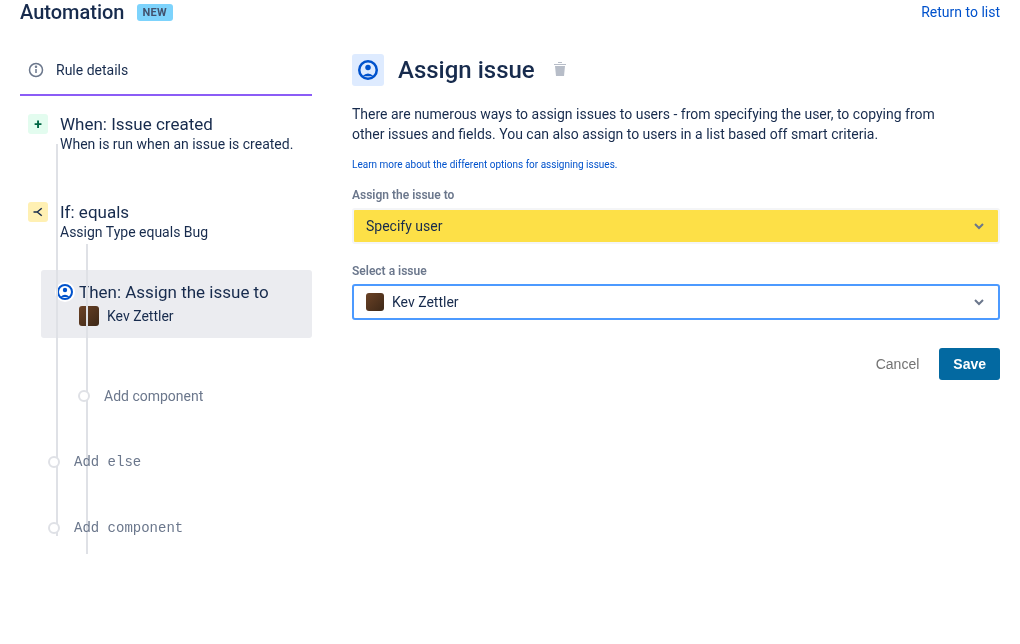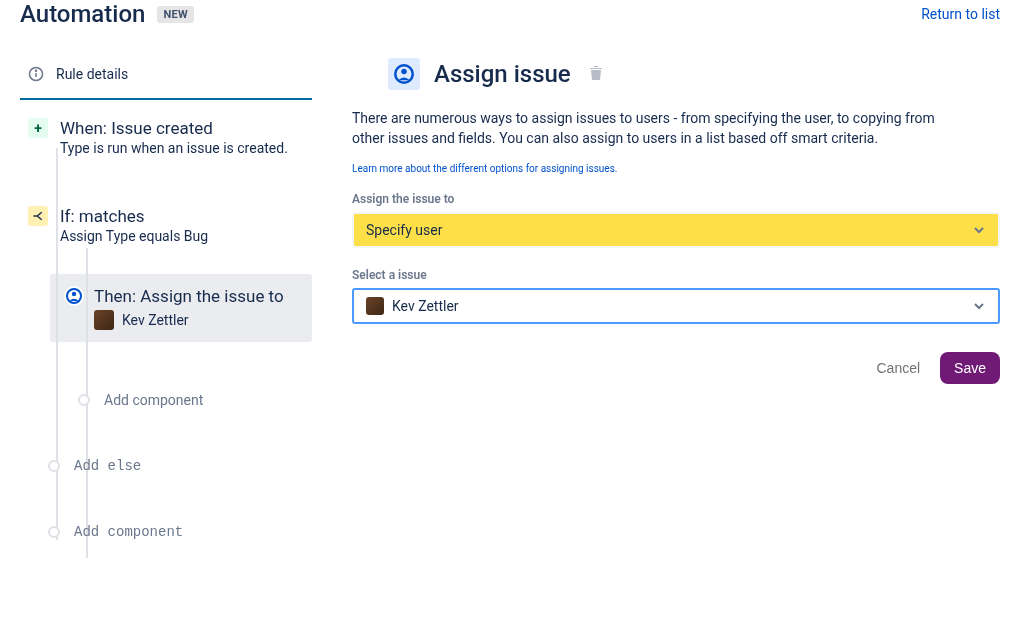--- a/index.html
+++ b/index.html
@@ -13,39 +13,39 @@
   overflow: hidden;
 }
 .container { display: flex; flex-direction: column; padding: 0 20px; }
 .header {
   display: flex;
   justify-content: space-between;
   align-items: center;
   padding-top: 0;
 }
 .header-left { display: flex; align-items: center; gap: 12px; }
-.page-title { font-size: 24px; font-weight: 500; color: #172B4D; }
+.page-title { font-size: 20px; font-weight: 500; color: #172B4D; }
 .new-badge {
-  background: #e5e5e5;
+  background: #7dd3fc;
   color: #42526E;
   font-size: 11px;
   font-weight: 700;
   padding: 2px 6px;
   border-radius: 3px;
   letter-spacing: 0.3px;
 }
 .return-link { color: #0052CC; font-size: 14px; text-decoration: none; cursor: pointer; }
 .body { display: flex; gap: 20px; padding-top: 30px; }
 .sidebar { width: 292px; flex-shrink: 0; }
 .rule-details {
   display: flex;
   align-items: center;
   gap: 12px;
   padding: 8px 6px 16px 8px;
-  border-bottom: 2px solid #0369a1;
+  border-bottom: 2px solid #8b5cf6;
   margin-bottom: 18px;
 }
 .info-icon { width: 16px; height: 16px; color: #6B778C; flex-shrink: 0; }
 .rule-details-label { font-size: 14px; color: #172B4D; }
 .tree { position: relative; }
 .tree-line {
   position: absolute;
   left: 36px;
   top: 30px;
   bottom: 0;
@@ -78,25 +78,25 @@
 }
 .badge-green { background: #E3FCEF; color: #006644; }
 .badge-yellow { background: #FFF0B3; color: #172B4D; }
 .node-content { flex: 1; }
 .node-title { font-size: 17px; color: #172B4D; margin-bottom: 2px; }
 .node-sub { font-size: 14px; color: #172B4D; }
 .then-card {
   background: #EBECF0;
   border-radius: 3px;
   padding: 12px 14px;
-  margin-left: 30px;
+  margin-left: 21px;
   margin-bottom: 50px;
   display: flex;
   align-items: flex-start;
-  gap: 10px;
+  gap: 4px;
   cursor: pointer;
 }
 .then-icon {
   width: 20px;
   height: 20px;
   border-radius: 50%;
   display: flex;
   align-items: center;
   justify-content: center;
   flex-shrink: 0;
@@ -126,21 +126,21 @@
 .circle {
   width: 12px;
   height: 12px;
   border: 2px solid #DFE1E6;
   border-radius: 50%;
   background: #fff;
   flex-shrink: 0;
   z-index: 2;
 }
 .main { flex: 1; padding-left: 20px; }
-.main-header { display: flex; align-items: center; gap: 14px; margin-bottom: 18px; margin-left: 36px; }
+.main-header { display: flex; align-items: center; gap: 14px; margin-bottom: 18px; }
 .main-icon-box {
   width: 32px;
   height: 32px;
   background: #DEEBFF;
   border-radius: 3px;
   display: flex;
   align-items: center;
   justify-content: center;
 }
 .main-title { font-size: 24px; font-weight: 500; color: #172B4D; }
@@ -179,28 +179,28 @@
 .btn-cancel {
   background: transparent;
   border: none;
   color: #737373;
   font-size: 14px;
   padding: 8px 12px;
   cursor: pointer;
   border-radius: 3px;
 }
 .btn-save {
-  background: #701a75;
+  background: #0369a1;
   border: none;
   color: #fff;
   font-size: 14px;
-  font-weight: 400;
+  font-weight: 700;
   padding: 8px 14px;
   cursor: pointer;
-  border-radius: 8px;
+  border-radius: 3px;
 }
 .avatar-select {
   width: 18px;
   height: 18px;
   border-radius: 3px;
   background: linear-gradient(135deg, #6B4226 0%, #3D2817 100%);
 }
 .split-icon { transform: rotate(0deg); }
 </style>
 </head>
@@ -228,34 +228,34 @@
 
       <div class="tree">
         <div class="tree-line"></div>
         <div class="tree-line-inner"></div>
 
         <div class="node">
           <div class="node-row">
             <div class="node-badge badge-green">+</div>
             <div class="node-content">
               <div class="node-title">When: Issue created</div>
-              <div class="node-sub">Type is run when an issue is created.</div>
+              <div class="node-sub">When is run when an issue is created.</div>
             </div>
           </div>
         </div>
 
         <div class="node" style="margin-bottom:30px">
           <div class="node-row">
             <div class="node-badge badge-yellow">
               <svg class="split-icon" width="12" height="12" viewBox="0 0 16 16" fill="none" stroke="#172B4D" stroke-width="2">
                 <path d="M2 8 L7 8 M7 8 L13 3 M7 8 L13 13"></path>
               </svg>
             </div>
             <div class="node-content">
-              <div class="node-title">If: matches</div>
+              <div class="node-title">If: equals</div>
               <div class="node-sub">Assign Type equals Bug</div>
             </div>
           </div>
         </div>
 
         <div class="then-card">
           <div class="then-icon">
             <svg width="16" height="16" viewBox="0 0 16 16">
               <circle cx="8" cy="8" r="7" fill="none" stroke="#0052CC" stroke-width="2"></circle>
               <circle cx="8" cy="6" r="2.2" fill="#0052CC"></circle>

